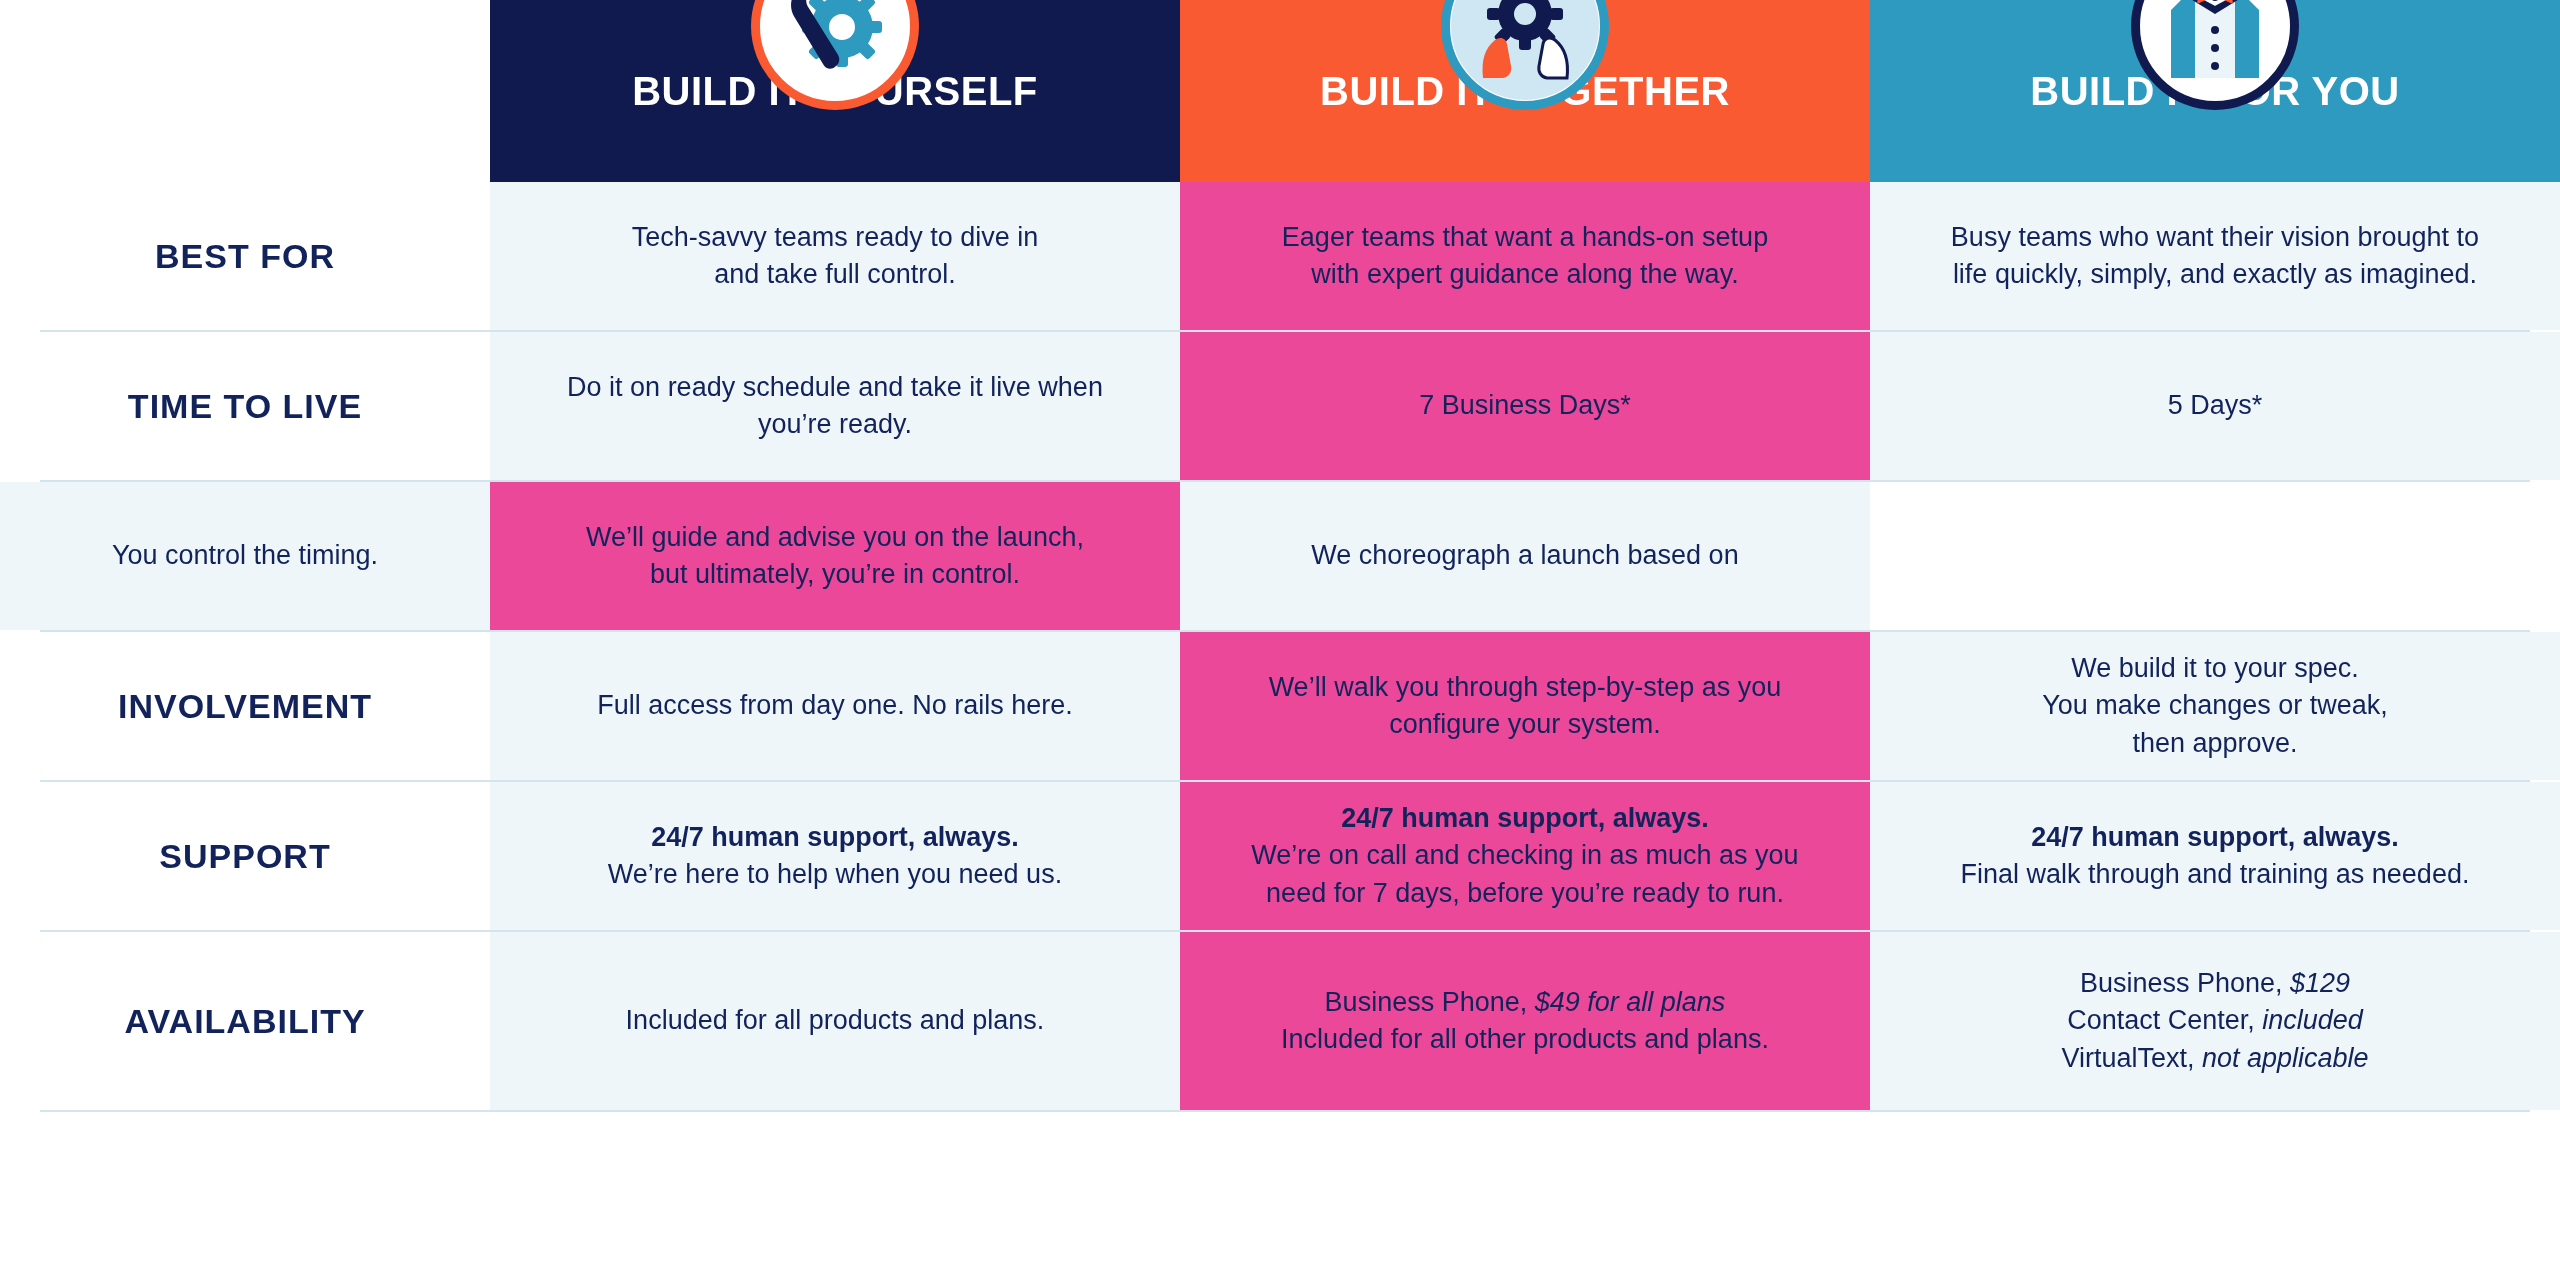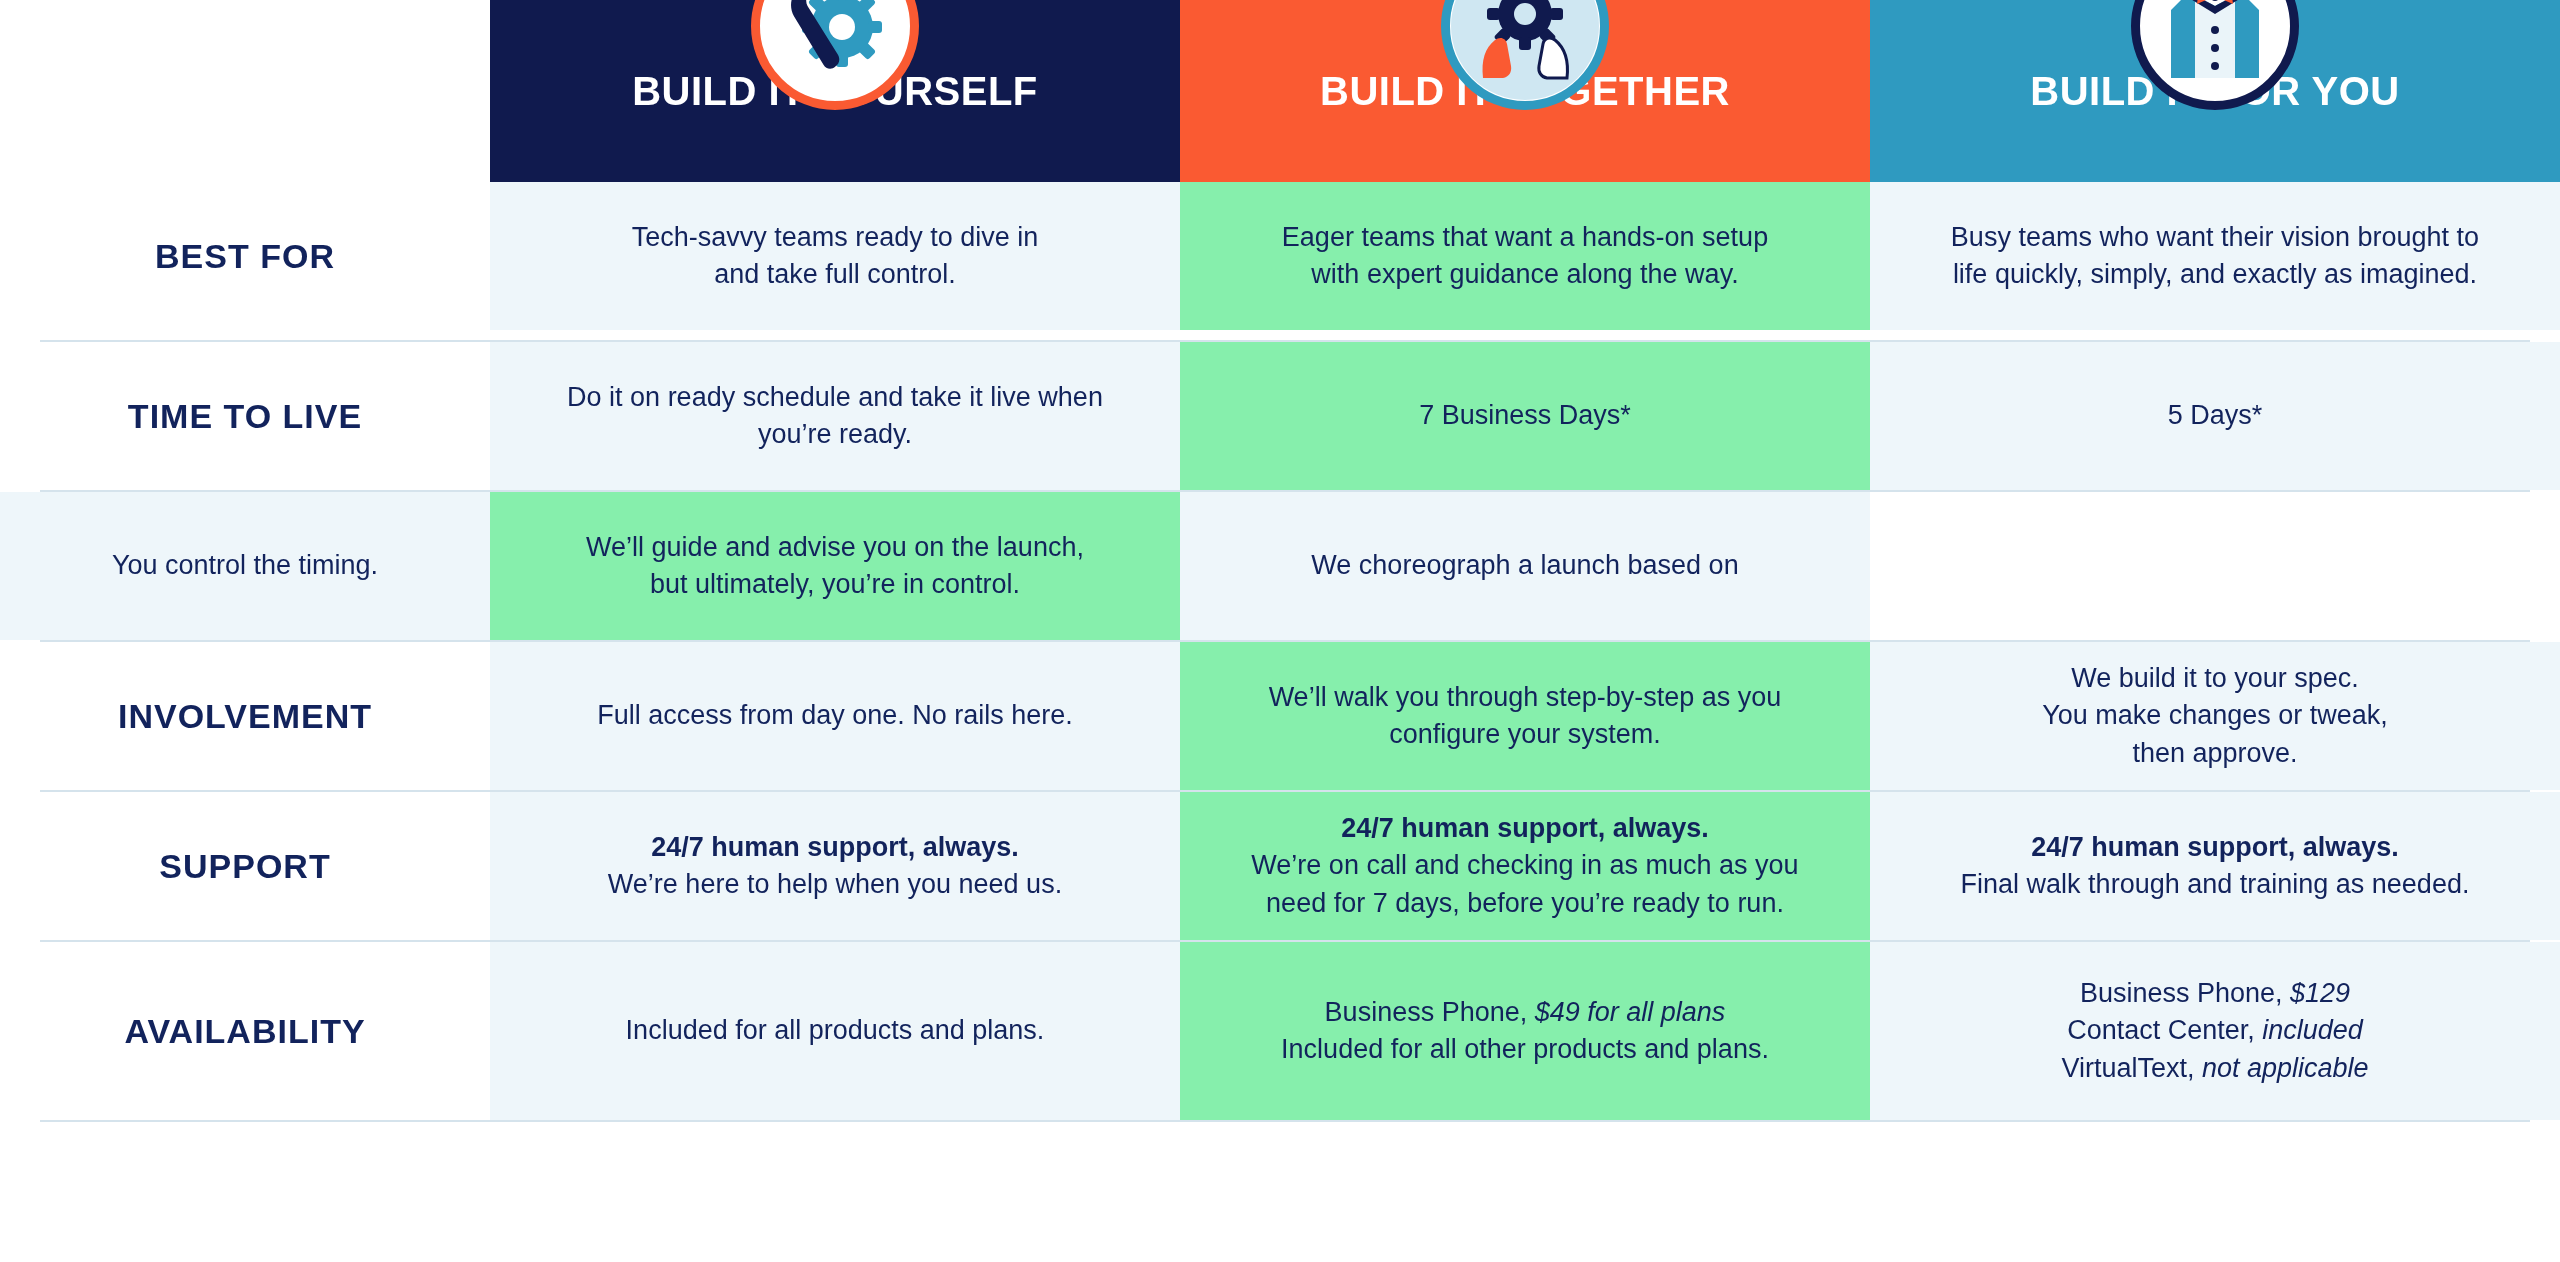--- a/index.html
+++ b/index.html
@@ -107,21 +107,21 @@
     align-items: center;
     justify-content: center;
     text-align: right;
     font-size: 27px;
     line-height: 1.38;
     color: #12235c;
     padding: 10px 26px;
     box-sizing: border-box;
   }
   .cell-a { background: #eef6fa; }
-  .cell-b { background: #86efac; }
+  .cell-b { background: #ec4899; }
   .cell-c { background: #eef6fa; }
 
   .cell .strong { font-weight: bold; }
   .cell .ital { font-style: italic; }
 
   
   .hr {
     position: absolute;
     left: 40px;
     width: 2490px;
@@ -209,21 +209,21 @@
             <circle cx="60" cy="64" r="4" fill="#101a4e"></circle>
             <circle cx="60" cy="82" r="4" fill="#101a4e"></circle>
             <circle cx="60" cy="100" r="4" fill="#101a4e"></circle>
           </svg>
         </div>
       </div>
     </div>
   </div>
 
   <div id="rows-root" style="position:absolute; left:0; top:182px; width:2560px;">
-      <div class="table" style="position: relative; top: 0px; margin-bottom: 10px; grid-template-rows: 148px;">
+      <div class="table" style="position: relative; top: 0px; margin-bottom: 0px; grid-template-rows: 148px;">
         <div class="row-label">BEST FOR</div>
         <div class="cell cell-a">
           <div><span>Tech-savvy teams ready to dive in</span></div>
           <div><span>and take full control.</span></div>
         </div>
         <div class="cell cell-b">
           <div><span>Eager teams that want a hands-on setup</span></div>
           <div><span>with expert guidance along the way.</span></div>
         </div>
         <div class="cell cell-c">

